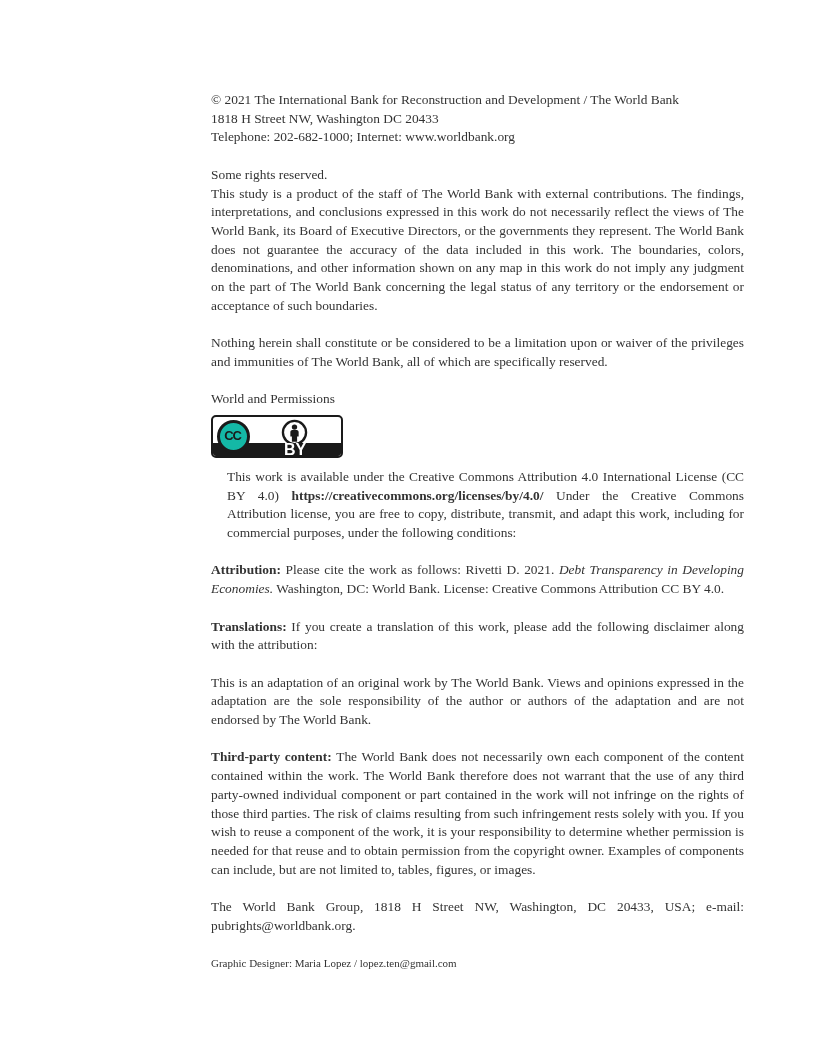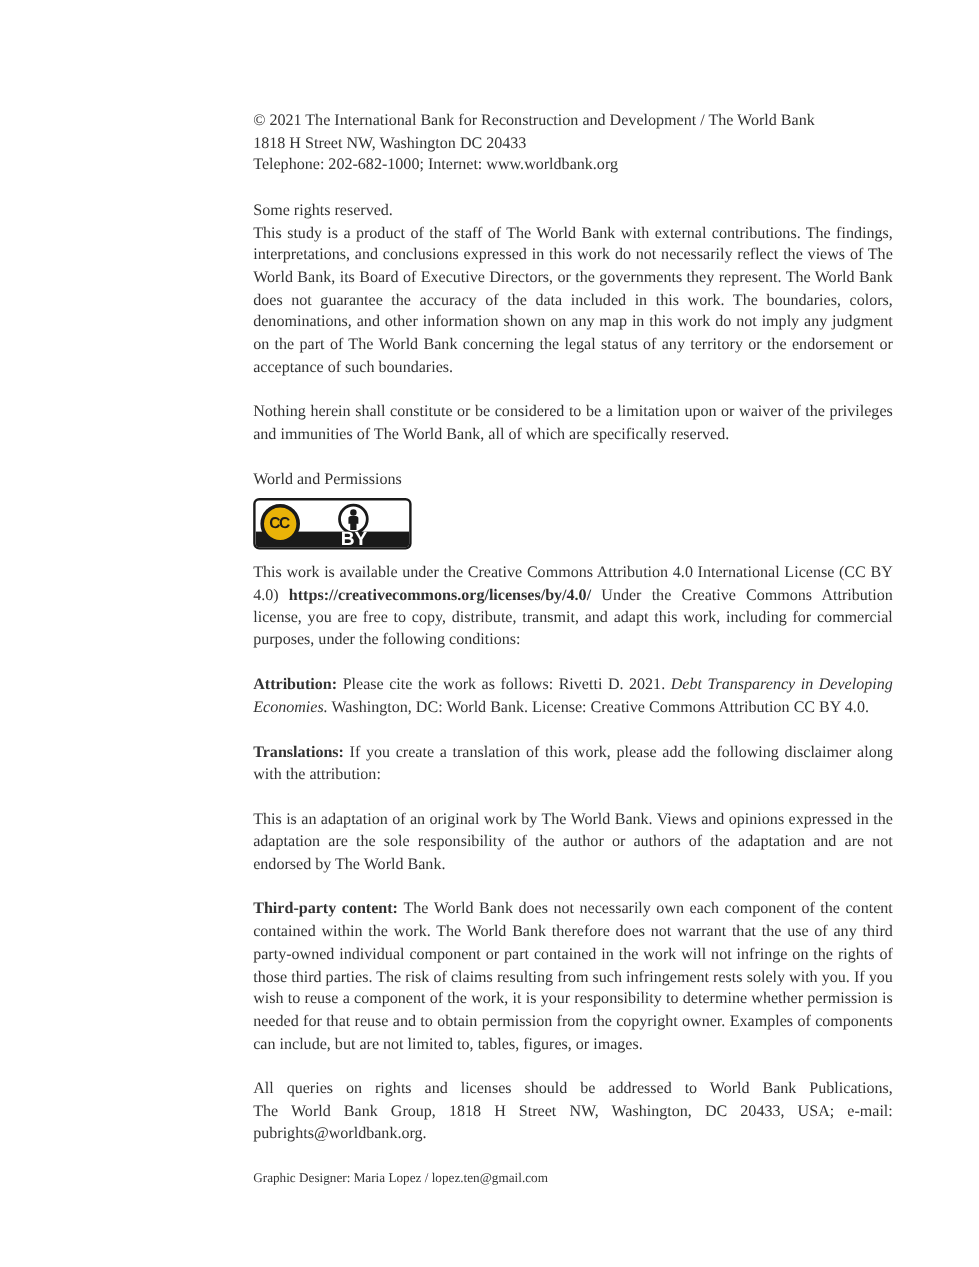--- a/index.html
+++ b/index.html
@@ -56,21 +56,21 @@
     background: #1a1a1a;
   }
   .cc-circle {
     position: absolute;
     left: 4px;
     top: 3px;
     width: 27px;
     height: 27px;
     border: 3.5px solid #1a1a1a;
     border-radius: 50%;
-    background: #eab308;
+    background: #14b8a6;
     display: flex;
     align-items: center;
     justify-content: center;
     font-family: "Liberation Sans", "DejaVu Sans", sans-serif;
     font-weight: 700;
     font-size: 13px;
     letter-spacing: -1.2px;
     color: #1a1a1a;
     z-index: 2;
   }
@@ -90,21 +90,21 @@
     width: 40px;
     height: 13px;
     line-height: 13px;
     text-align: center;
     font-family: "Liberation Sans", "DejaVu Sans", sans-serif;
     font-weight: 700;
     font-size: 16px;
     color: #ffffff;
     z-index: 2;
   }
-  .mt-after-badge { margin-top: 10px; }
+  .mt-after-badge { margin-top: 10px; margin-left: 16px; }
 </style>
 </head>
 <body>
 
 <div class="page">
   <div class="content">
 
     <div class="publisher-block">
       <div>© 2021 The International Bank for Reconstruction and Development / The World Bank</div>
       <div>1818 H Street NW, Washington DC 20433</div>
@@ -139,21 +139,20 @@
 
     <p class="just"><span class="b">Attribution: </span><span>Please cite the work as follows: Rivetti D. 2021. </span><span class="i">Debt Transparency in Developing Economies.</span><span> Washington, DC: World Bank. License: Creative Commons Attribution CC BY 4.0.</span></p>
 
     <p class="just"><span class="b">Translations: </span><span>If you create a translation of this work, please add the following disclaimer along with the attribution:</span></p>
 
     <p class="just">This is an adaptation of an original work by The World Bank. Views and opinions expressed in the adaptation are the sole responsibility of the author or authors of the adaptation and are not endorsed by The World Bank.</p>
 
     <p class="just"><span class="b">Third-party content: </span><span>The World Bank does not necessarily own each component of the content contained within the work. The World Bank therefore does not warrant that the use of any third party-owned individual component or part contained in the work will not infringe on the rights of those third parties. The risk of claims resulting from such infringement rests solely with you. If you wish to reuse a component of the work, it is your responsibility to determine whether permission is needed for that reuse and to obtain permission from the copyright owner. Examples of components can include, but are not limited to, tables, figures, or images.</span></p>
 
     <p class="force-just">
-        <span class="ln">All queries on rights and licenses should be addressed to World Bank Publications,</span>
         <span class="ln">The World Bank Group, 1818 H Street NW, Washington, DC 20433, USA; e-mail:</span>
         <span class="ln ln-last">pubrights@worldbank.org.</span>
       </p>
 
     <div class="designer-line">Graphic Designer: Maria Lopez / lopez.ten@gmail.com</div>
 
   </div>
 </div>
 
 </body></html>

